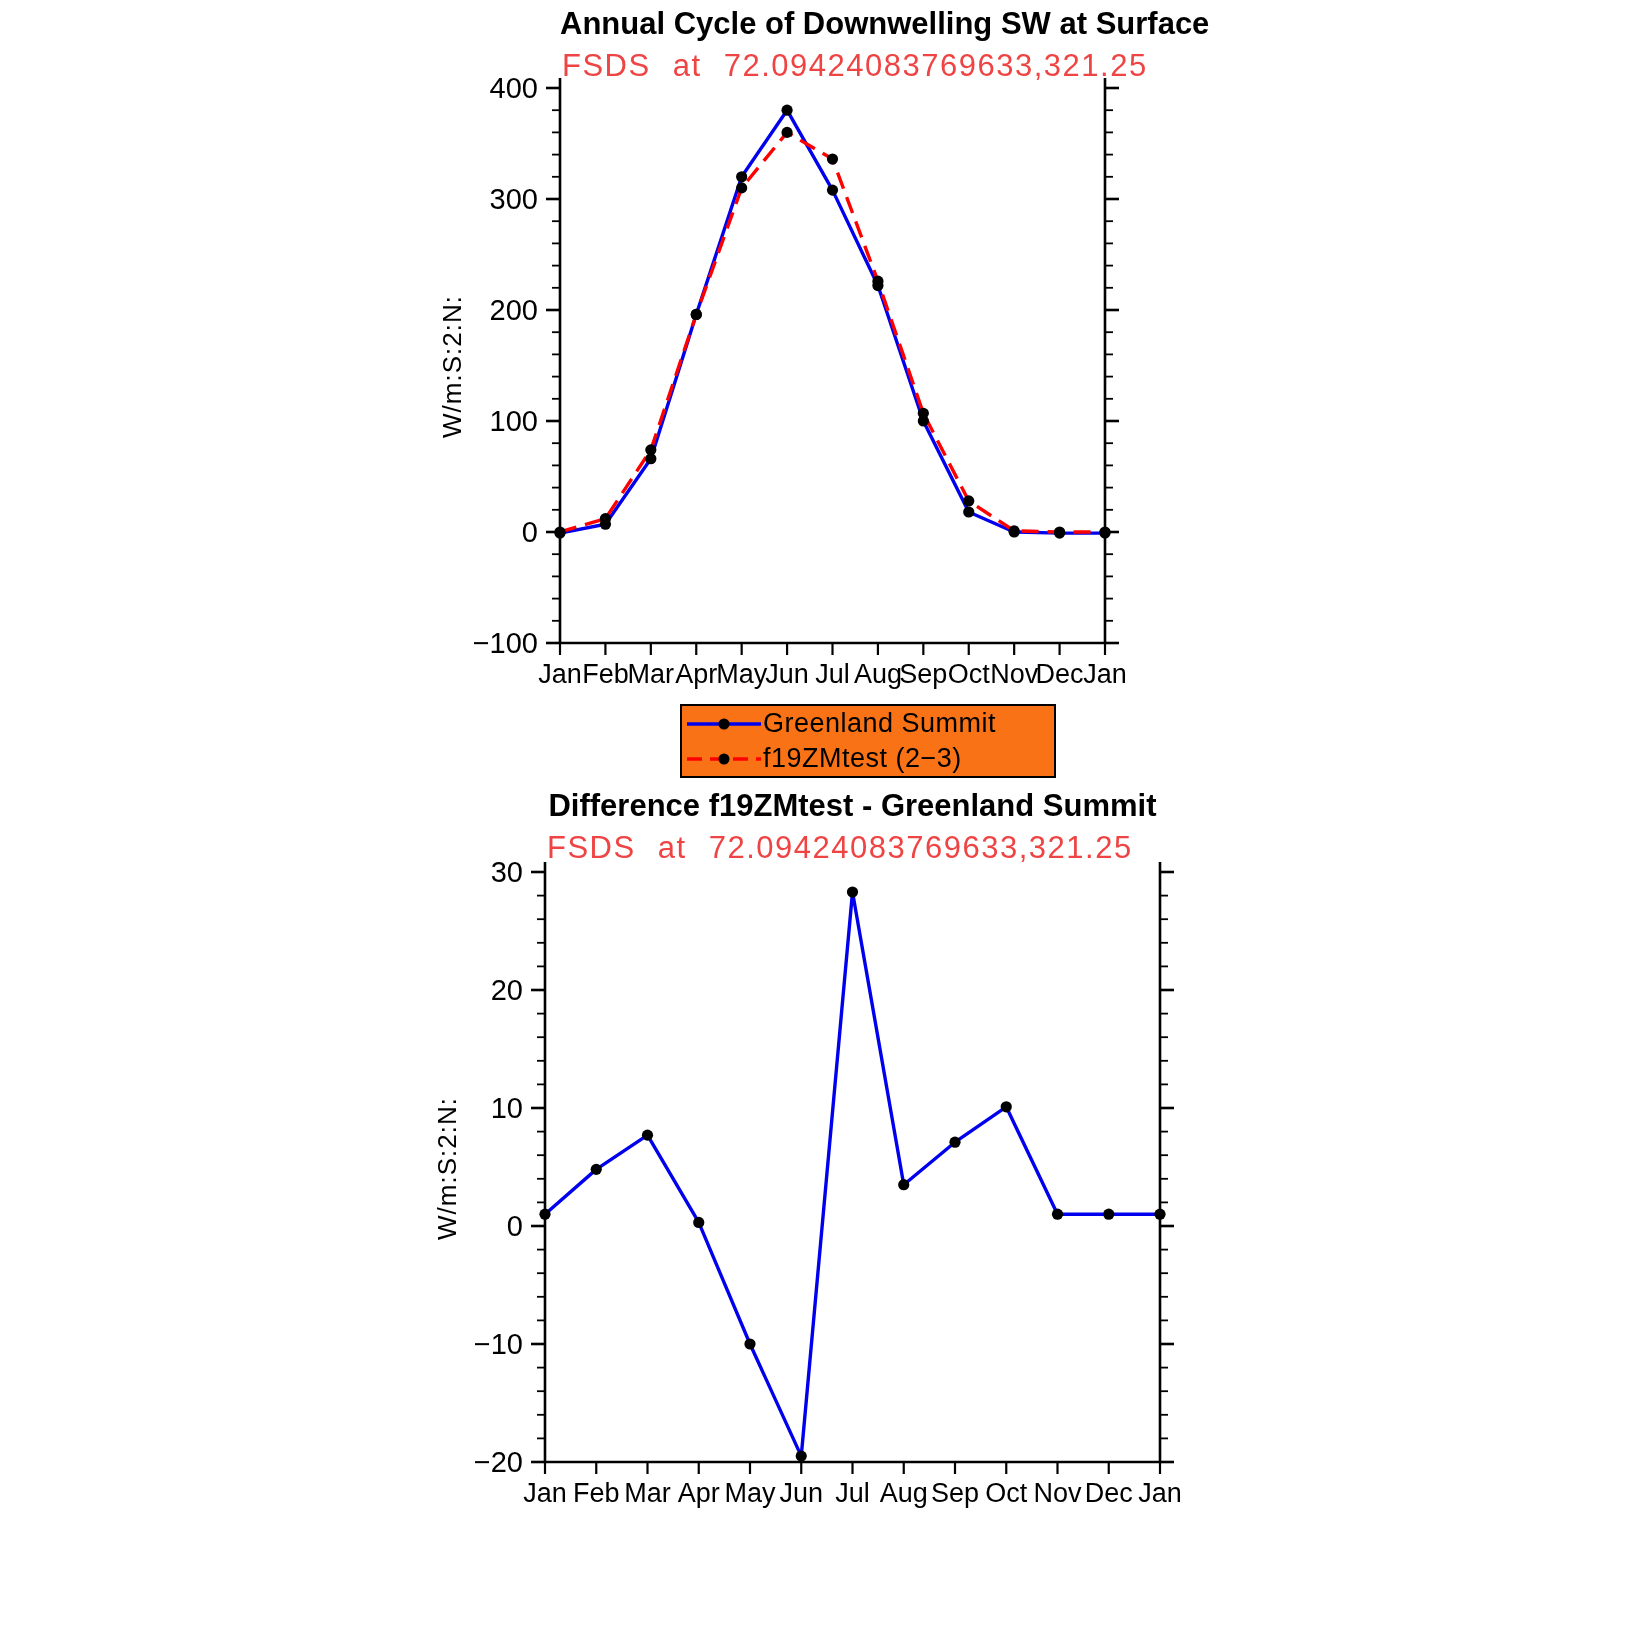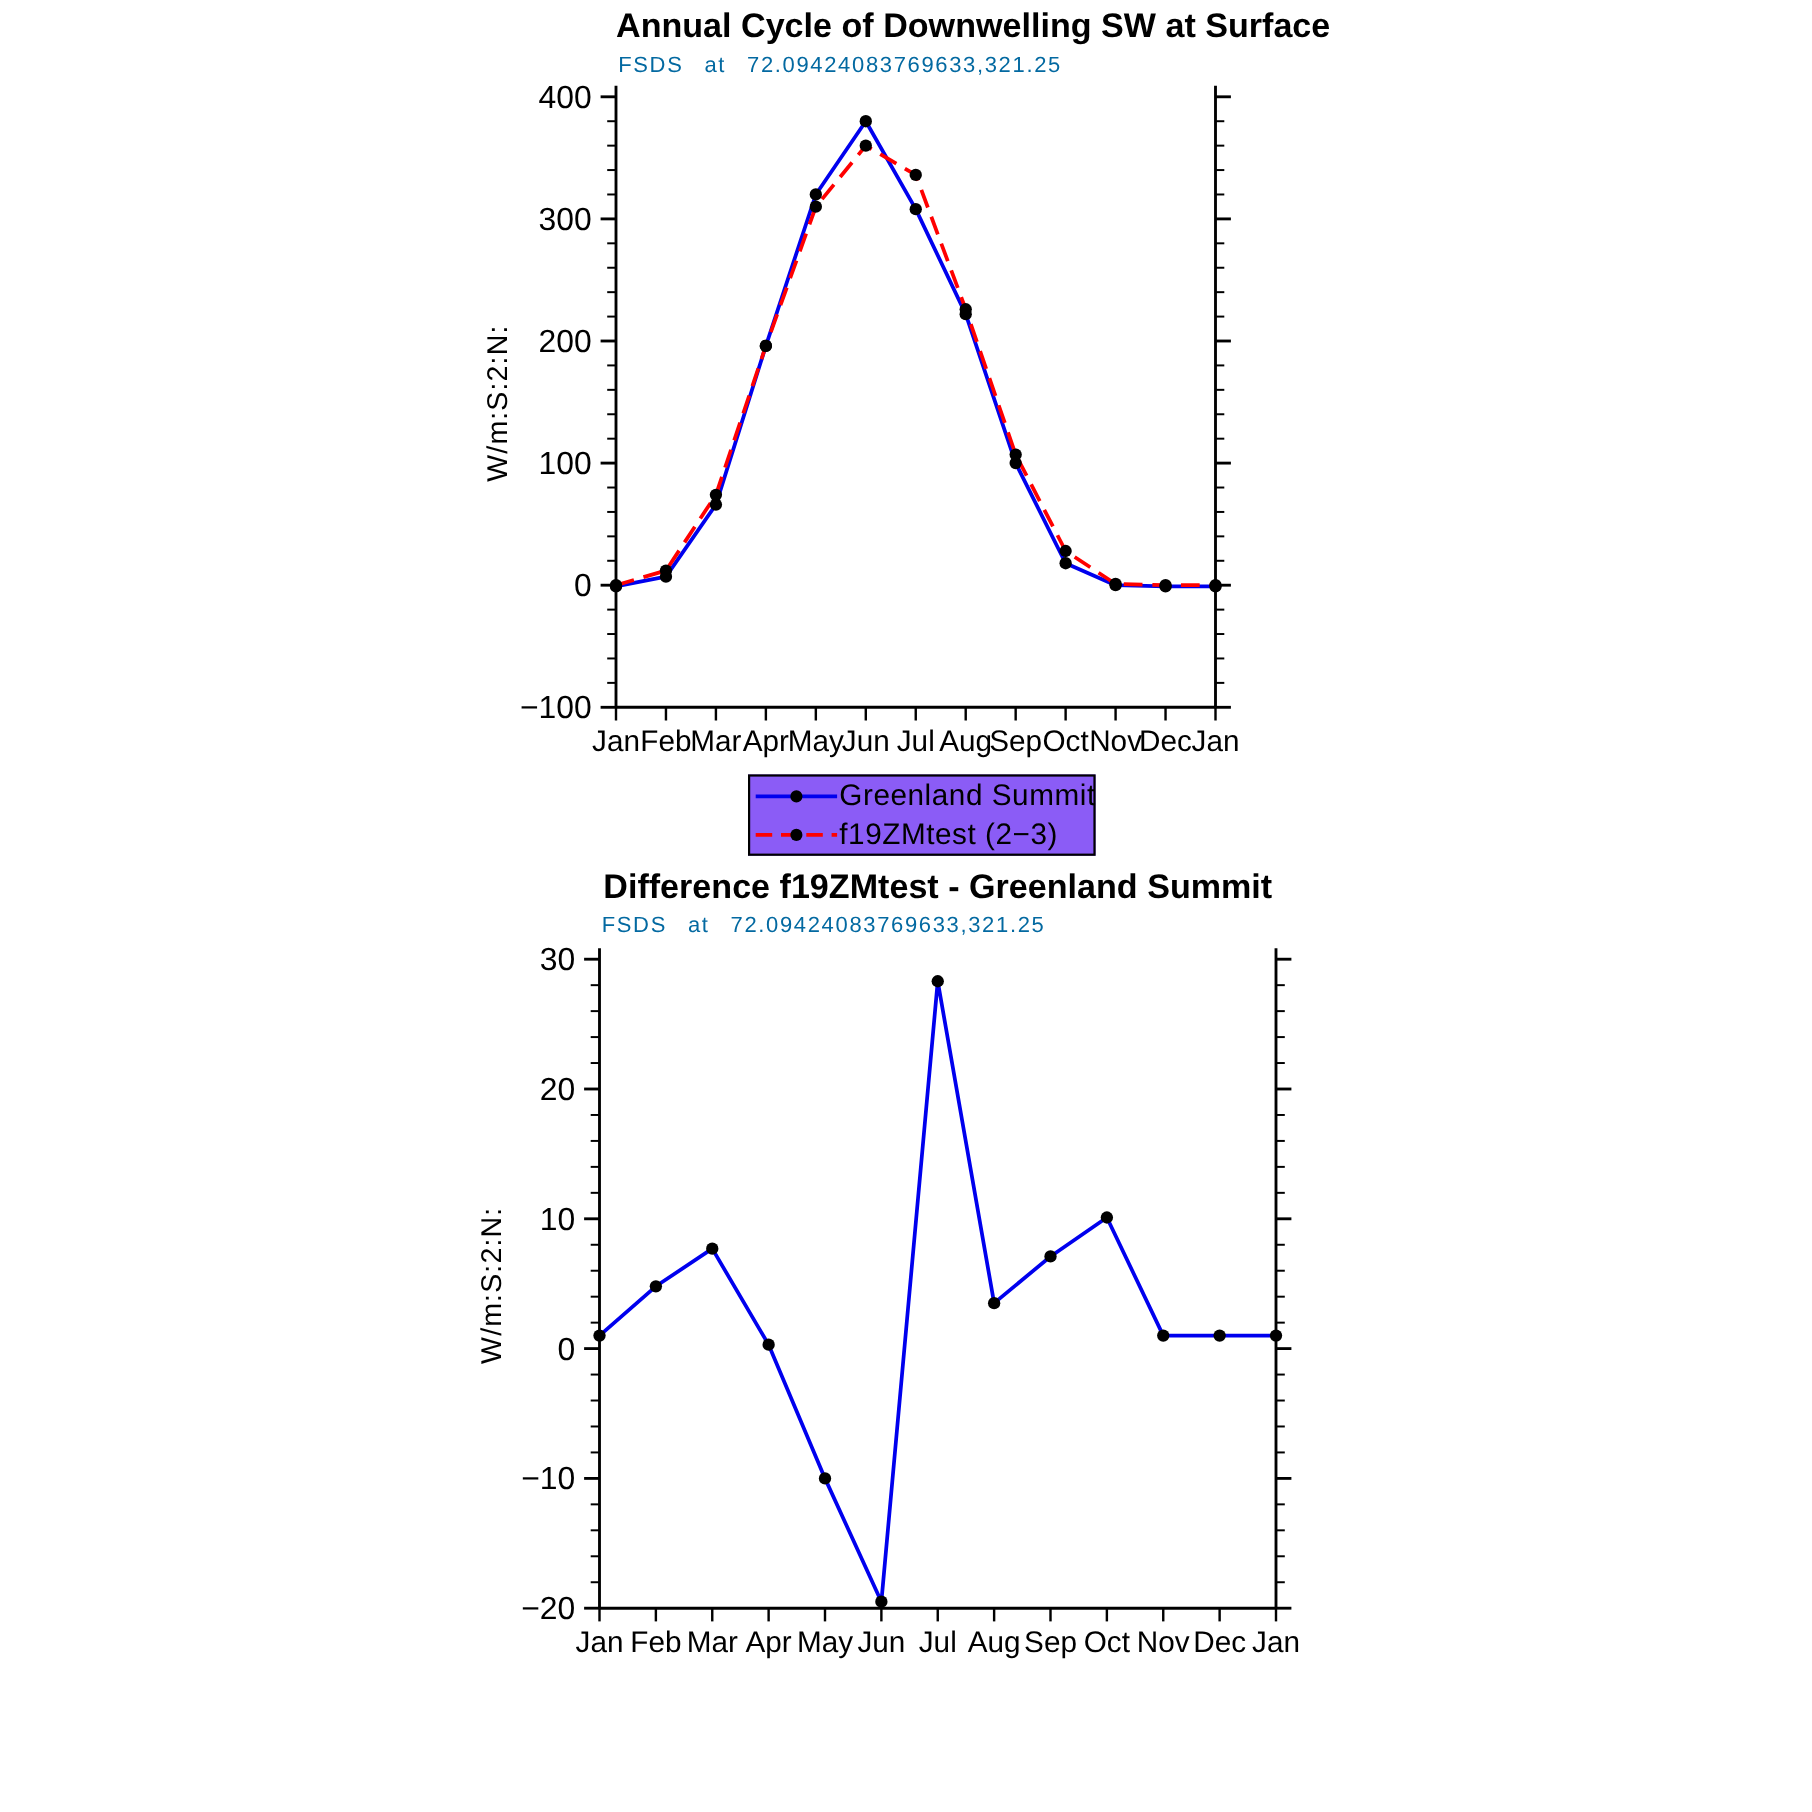--- a/index.html
+++ b/index.html
@@ -3,28 +3,28 @@
 <meta charset="utf-8">
 <style>
   html,body{margin:0;padding:0;background:#ffffff;}
   .page{position:relative;width:1647px;height:1647px;background:#ffffff;overflow:hidden;
         font-family:"Liberation Sans",sans-serif;color:#000;}
   svg.chart{position:absolute;left:0;top:0;pointer-events:none;}
   svg text{font-family:"Liberation Sans","DejaVu Sans",sans-serif;}
   .title{position:absolute;font-weight:bold;font-size:31px;color:#000;text-align:center;white-space:nowrap;}
   #t0{left:560px;top:6px;width:545px;}
   #t1{left:545px;top:788px;width:615px;}
-  .subtitle{position:absolute;font-size:20px;color:#0369a1;letter-spacing:1.5px;word-spacing:12px;white-space:nowrap;}
+  .subtitle{position:absolute;font-size:31px;color:#ef4444;letter-spacing:1.5px;word-spacing:12px;white-space:nowrap;}
   #s0{left:562px;top:48px;}
   #s1{left:547px;top:830px;}
   .ylabel{position:absolute;font-size:26px;letter-spacing:1px;width:240px;text-align:center;
           transform:rotate(-90deg);white-space:nowrap;}
   #yl0{left:332px;top:351px;}
   #yl1{left:327px;top:1153px;}
-  .legend{position:absolute;left:680px;top:704px;width:316px;border:2.5px solid #000;background:#8b5cf6;box-sizing:border-box;}
+  .legend{position:absolute;left:680px;top:704px;width:376px;border:2.5px solid #000;background:#f97316;box-sizing:border-box;}
   .legend-row{display:flex;align-items:center;height:35px;padding:0 3px;}
   .legend-row span{font-size:27px;letter-spacing:0.5px;white-space:nowrap;}
   .lsample{flex:0 0 auto;display:block;}
 </style>
 </head>
 <body>
 
 <div class="page">
 
   <div class="title" id="t0">Annual Cycle of Downwelling SW at Surface</div>

